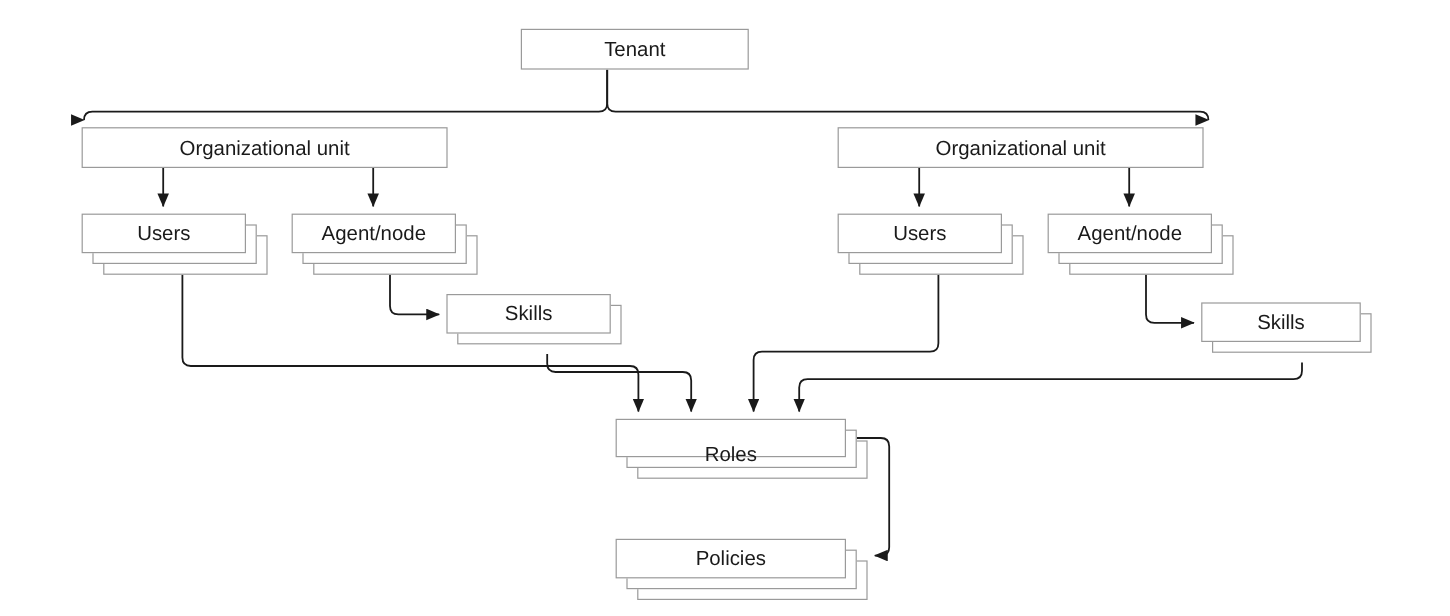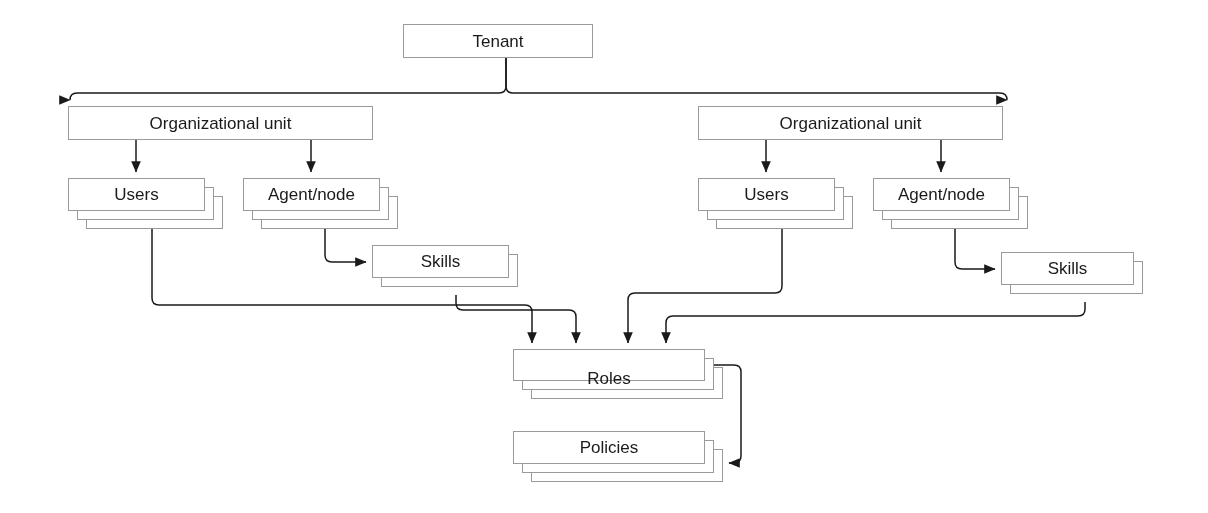--- a/index.html
+++ b/index.html
@@ -72,21 +72,21 @@
         <path d="M 955 228 L 955 262 Q 955 269 962 269 L 995 269" fill="none" stroke="#1a1a1a" stroke-width="1.5" stroke-linecap="butt" marker-end="url(#arrowhead)"></path>
         <path d="M 152 228 L 152 298 Q 152 305 159 305 L 525 305 Q 532 305 532 312 L 532 343" fill="none" stroke="#1a1a1a" stroke-width="1.5" stroke-linecap="butt" marker-end="url(#arrowhead)"></path>
         <path d="M 456 295 L 456 303 Q 456 310 463 310 L 569 310 Q 576 310 576 317 L 576 343" fill="none" stroke="#1a1a1a" stroke-width="1.5" stroke-linecap="butt" marker-end="url(#arrowhead)"></path>
         <path d="M 782 228 L 782 286 Q 782 293 775 293 L 635 293 Q 628 293 628 300 L 628 343" fill="none" stroke="#1a1a1a" stroke-width="1.5" stroke-linecap="butt" marker-end="url(#arrowhead)"></path>
         <path d="M 1085 302 L 1085 309 Q 1085 316 1078 316 L 673 316 Q 666 316 666 323 L 666 343" fill="none" stroke="#1a1a1a" stroke-width="1.5" stroke-linecap="butt" marker-end="url(#arrowhead)"></path>
         <path d="M 705 365 L 734 365 Q 741 365 741 372 L 741 456 Q 741 463 734 463 L 729 463" fill="none" stroke="#1a1a1a" stroke-width="1.5" stroke-linecap="butt" marker-end="url(#arrowhead)"></path>
       </g>
   </svg>
 
   <div id="node-layer">
-      <div class="node" style="left: 403px; top: 24px; width: 212px; height: 34px; padding-left: 44px;">
+      <div class="node" style="left: 434px; top: 24px; width: 212px; height: 34px; padding-left: 44px;">
         <div class="card front" style="left: 0px; top: 0px; width: 190px; height: 34px; border-color: rgb(154, 154, 154); background: rgb(255, 255, 255); z-index: 10;">
           <span class="card-label" style="color: rgb(26, 26, 26);">Tenant</span>
         </div>
       </div>
       <div class="node" style="left: 68px; top: 106px; width: 305px; height: 34px;">
         <div class="card front" style="left: 0px; top: 0px; width: 305px; height: 34px; border-color: rgb(154, 154, 154); background: rgb(255, 255, 255); z-index: 10;">
           <span class="card-label" style="color: rgb(26, 26, 26);">Organizational unit</span>
         </div>
       </div>
       <div class="node" style="left: 698px; top: 106px; width: 305px; height: 34px;">
@@ -134,21 +134,21 @@
           <span class="card-label" style="color: rgb(26, 26, 26);">Skills</span>
         </div>
       </div>
       <div class="node" style="left: 513px; top: 349px; width: 210px; height: 50px;">
         <div class="card back" style="left: 18px; top: 18px; width: 192px; height: 32px; border-color: rgb(154, 154, 154); background: rgb(255, 255, 255); z-index: 8;"></div>
         <div class="card mid" style="left: 9px; top: 9px; width: 192px; height: 32px; border-color: rgb(154, 154, 154); background: rgb(255, 255, 255); z-index: 9;"></div>
         <div class="card front" style="left: 0px; top: 0px; width: 192px; height: 32px; border-color: rgb(154, 154, 154); background: rgb(255, 255, 255); z-index: 10;">
           <span class="card-label" style="color: rgb(26, 26, 26); margin-top: 26px;">Roles</span>
         </div>
       </div>
-      <div class="node" style="left: 513px; top: 431px; width: 210px; height: 62px;">
+      <div class="node" style="left: 513px; top: 449px; width: 210px; height: 62px;">
         <div class="card back" style="left: 18px; top: 18px; width: 192px; height: 33px; border-color: rgb(154, 154, 154); background: rgb(255, 255, 255); z-index: 8;"></div>
         <div class="card mid" style="left: 9px; top: 9px; width: 192px; height: 33px; border-color: rgb(154, 154, 154); background: rgb(255, 255, 255); z-index: 9;"></div>
         <div class="card front" style="left: 0px; top: 0px; width: 192px; height: 33px; border-color: rgb(154, 154, 154); background: rgb(255, 255, 255); z-index: 10;">
           <span class="card-label" style="color: rgb(26, 26, 26);">Policies</span>
         </div>
       </div>
     </div>
 
 </div>
 

